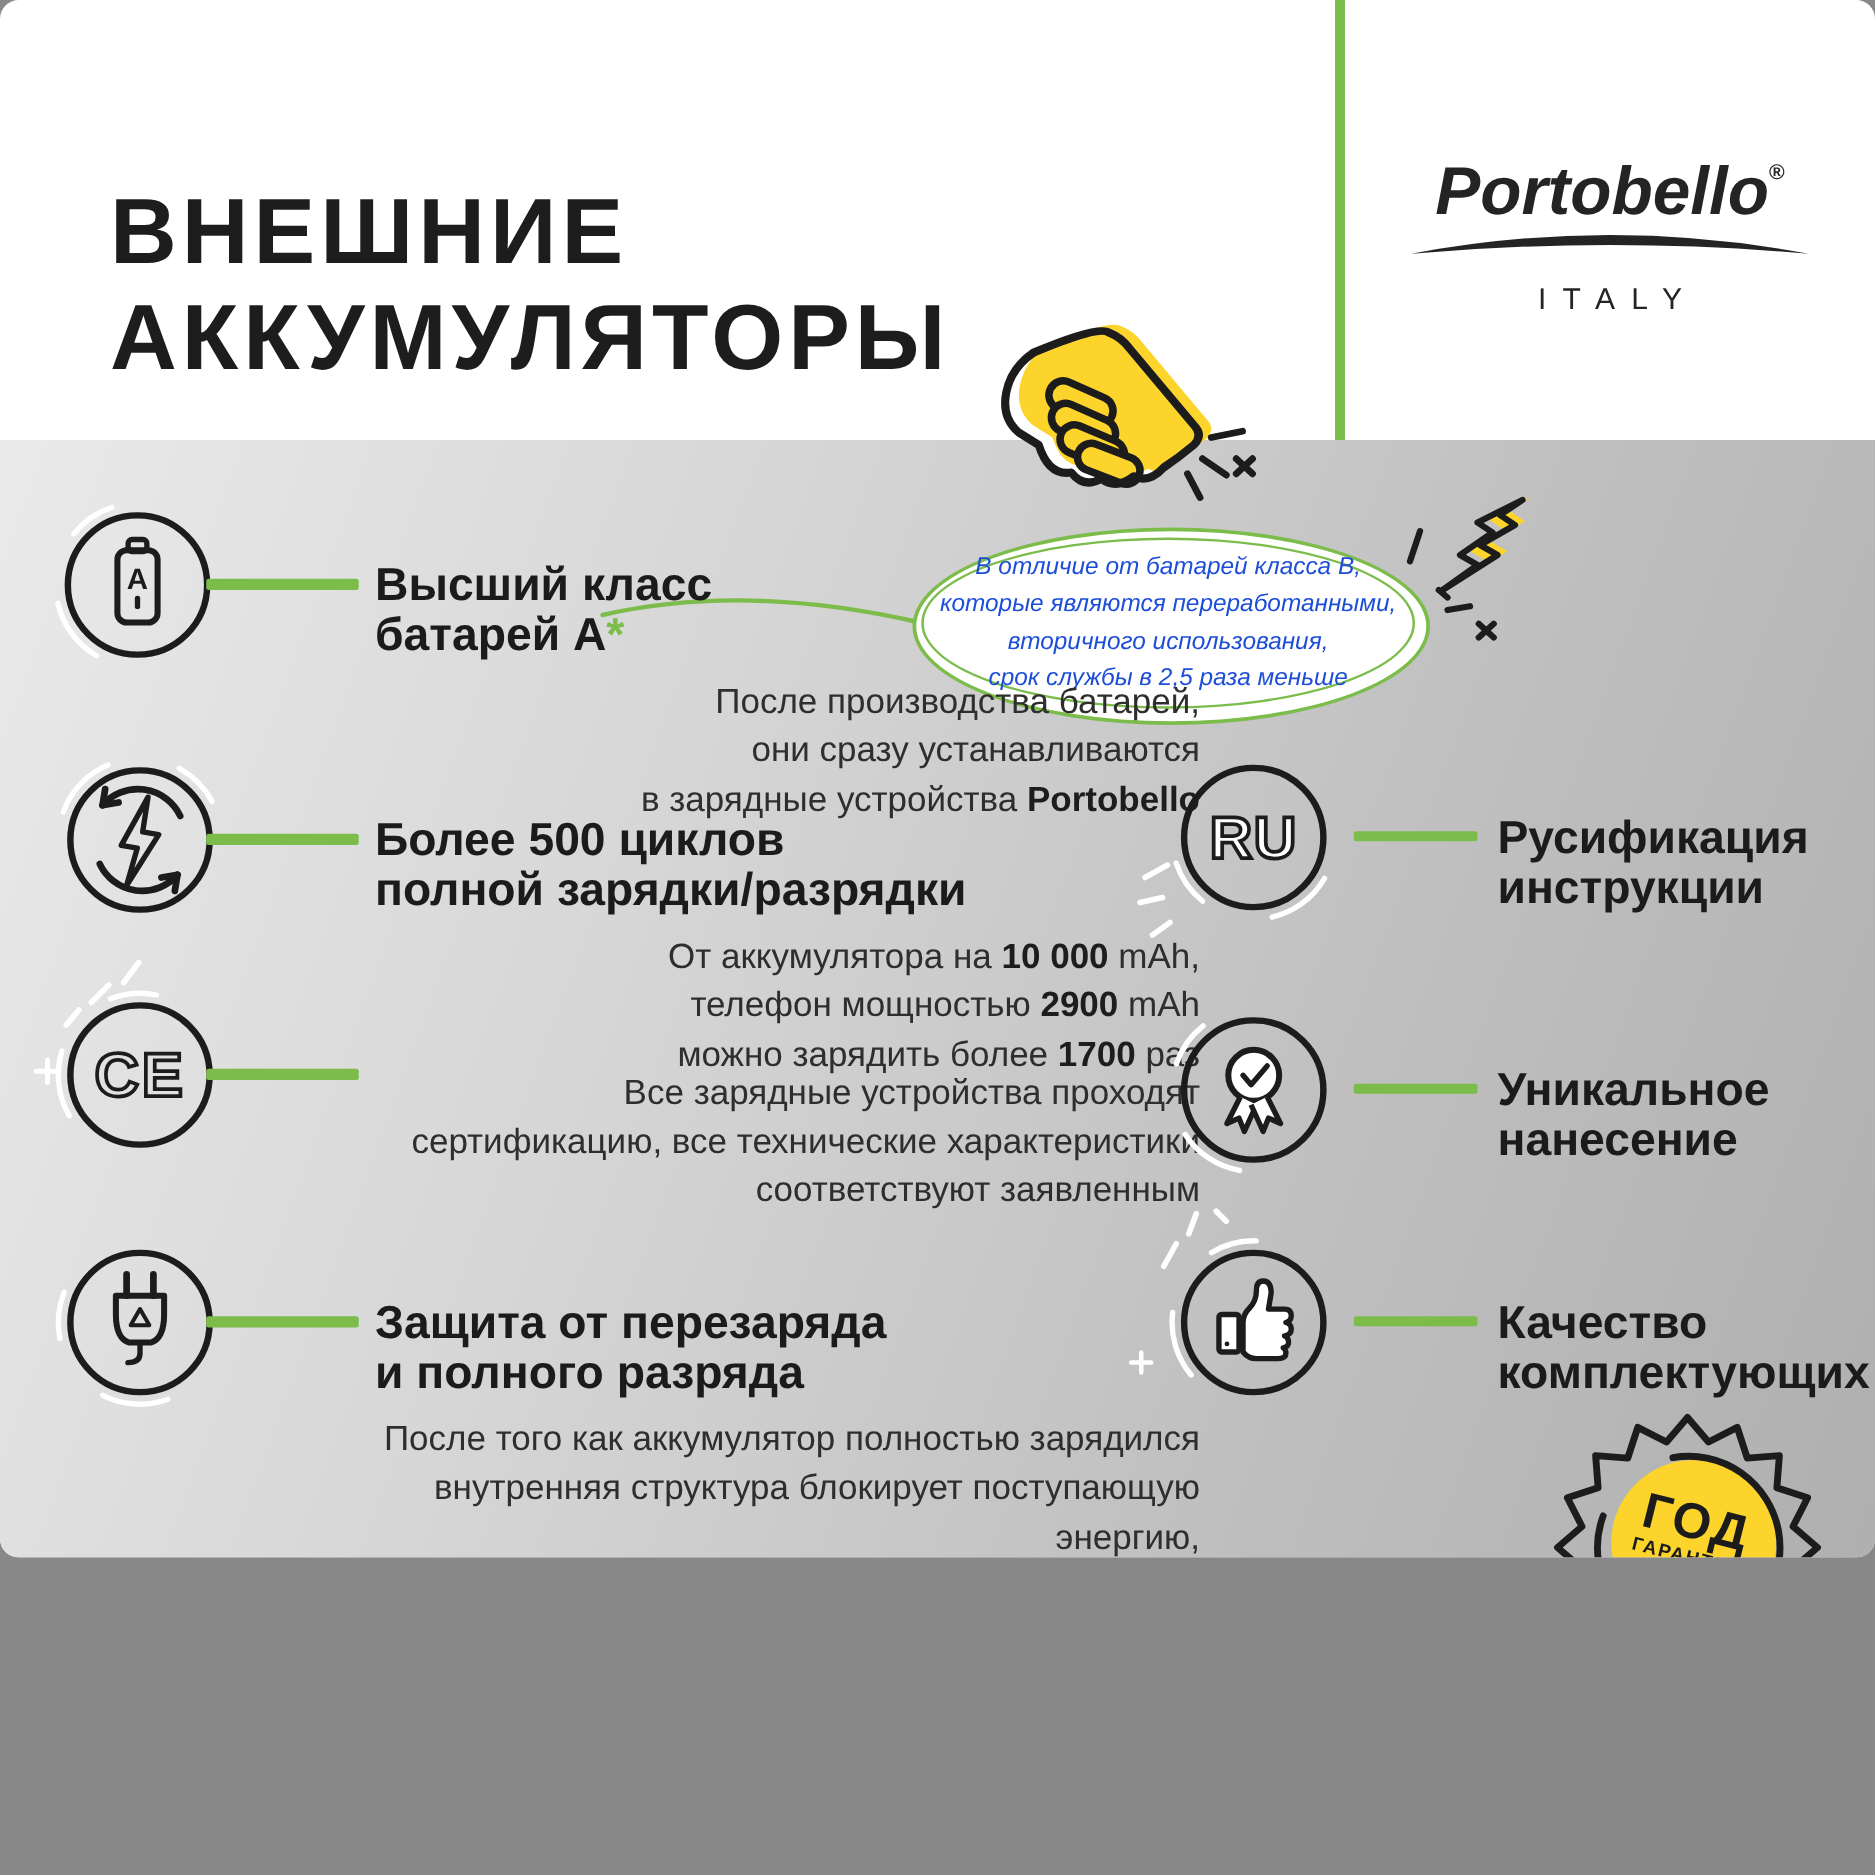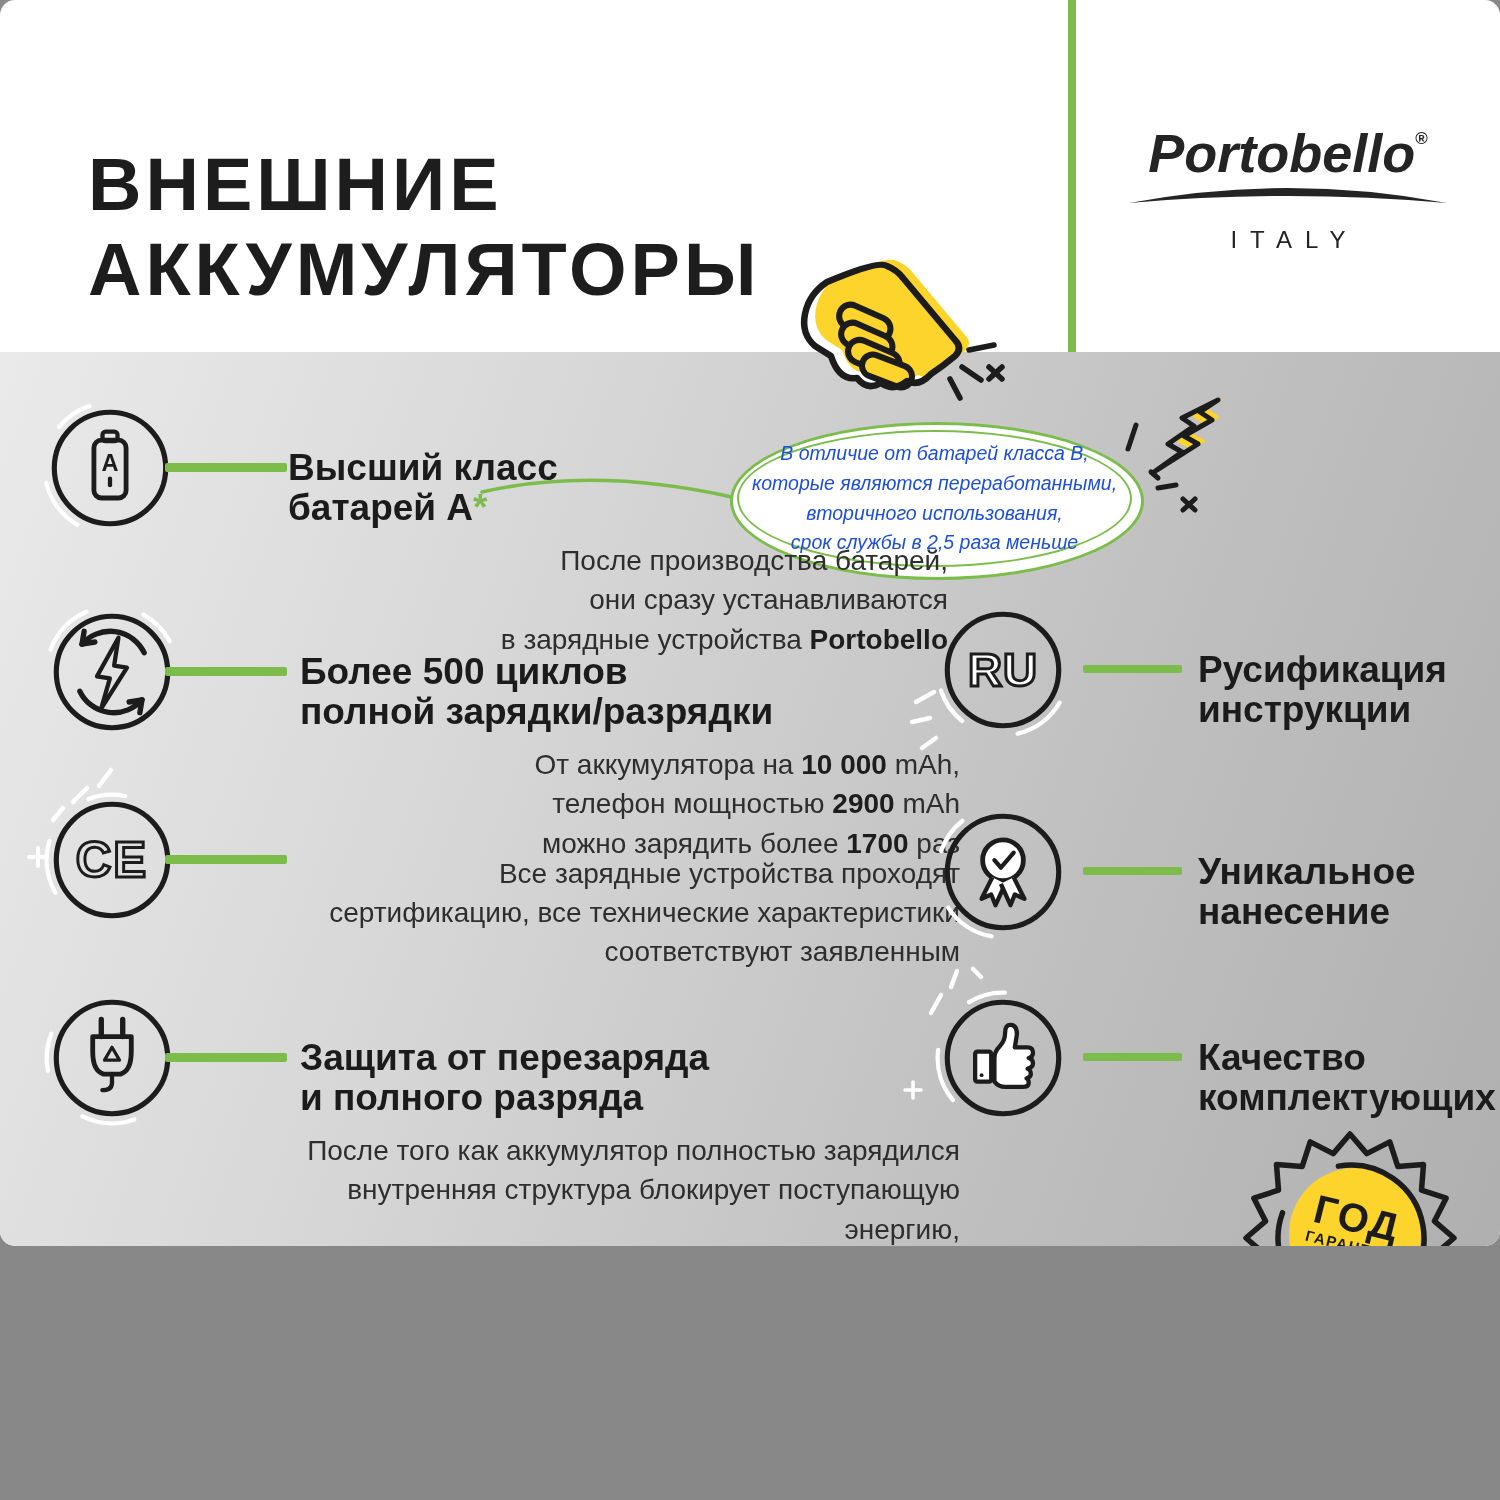--- a/index.html
+++ b/index.html
@@ -28,21 +28,21 @@
   
   .icon{width:150px;height:150px;}
   .connector{height:9px;background:var(--green);border-radius:2px;}
   .ftext{width:660px;color:#1b1b1b;}
   .ftext.right{width:320px;}
   .ftitle{font-size:37px;font-weight:800;line-height:1.07;margin:0;white-space:pre-line;color:#1b1b1b;}
   .ast{color:var(--green);font-weight:800;}
   .fdesc{font-size:28px;line-height:1.4;color:#2e2e2e;margin:14px 0 0;white-space:pre-line;text-align:right;}
   .fdesc .b{font-weight:700;color:#1d1d1d;}
 
-  .iL0{left:35px;top:393px;} .cL0{left:165px;top:463px;width:122px;} .tL0{left:288px;top:448px;}
+  .iL0{left:35px;top:393px;} .cL0{left:165px;top:463px;width:122px;} .tL0{left:300px;top:448px;}
   .iL1{left:37px;top:597px;} .cL1{left:165px;top:667px;width:122px;} .tL1{left:300px;top:652px;}
   .iL2{left:37px;top:785px;} .cL2{left:165px;top:855px;width:122px;} .tL2{left:300px;top:840px;}
   .iL3{left:37px;top:983px;} .cL3{left:165px;top:1053px;width:122px;} .tL3{left:300px;top:1038px;}
   .iR0{left:928px;top:595px;} .cR0{left:1083px;top:665px;width:99px;height:8px;} .tR0{left:1198px;top:650px;}
   .iR1{left:928px;top:797px;} .cR1{left:1083px;top:867px;width:99px;height:8px;} .tR1{left:1198px;top:852px;}
   .iR2{left:928px;top:983px;} .cR2{left:1083px;top:1053px;width:99px;height:8px;} .tR2{left:1198px;top:1038px;}
 
   
   .bubble{left:730px;top:422px;width:408px;height:152px;background:#ffffff;
     border:3px solid var(--green);border-radius:50%;}

